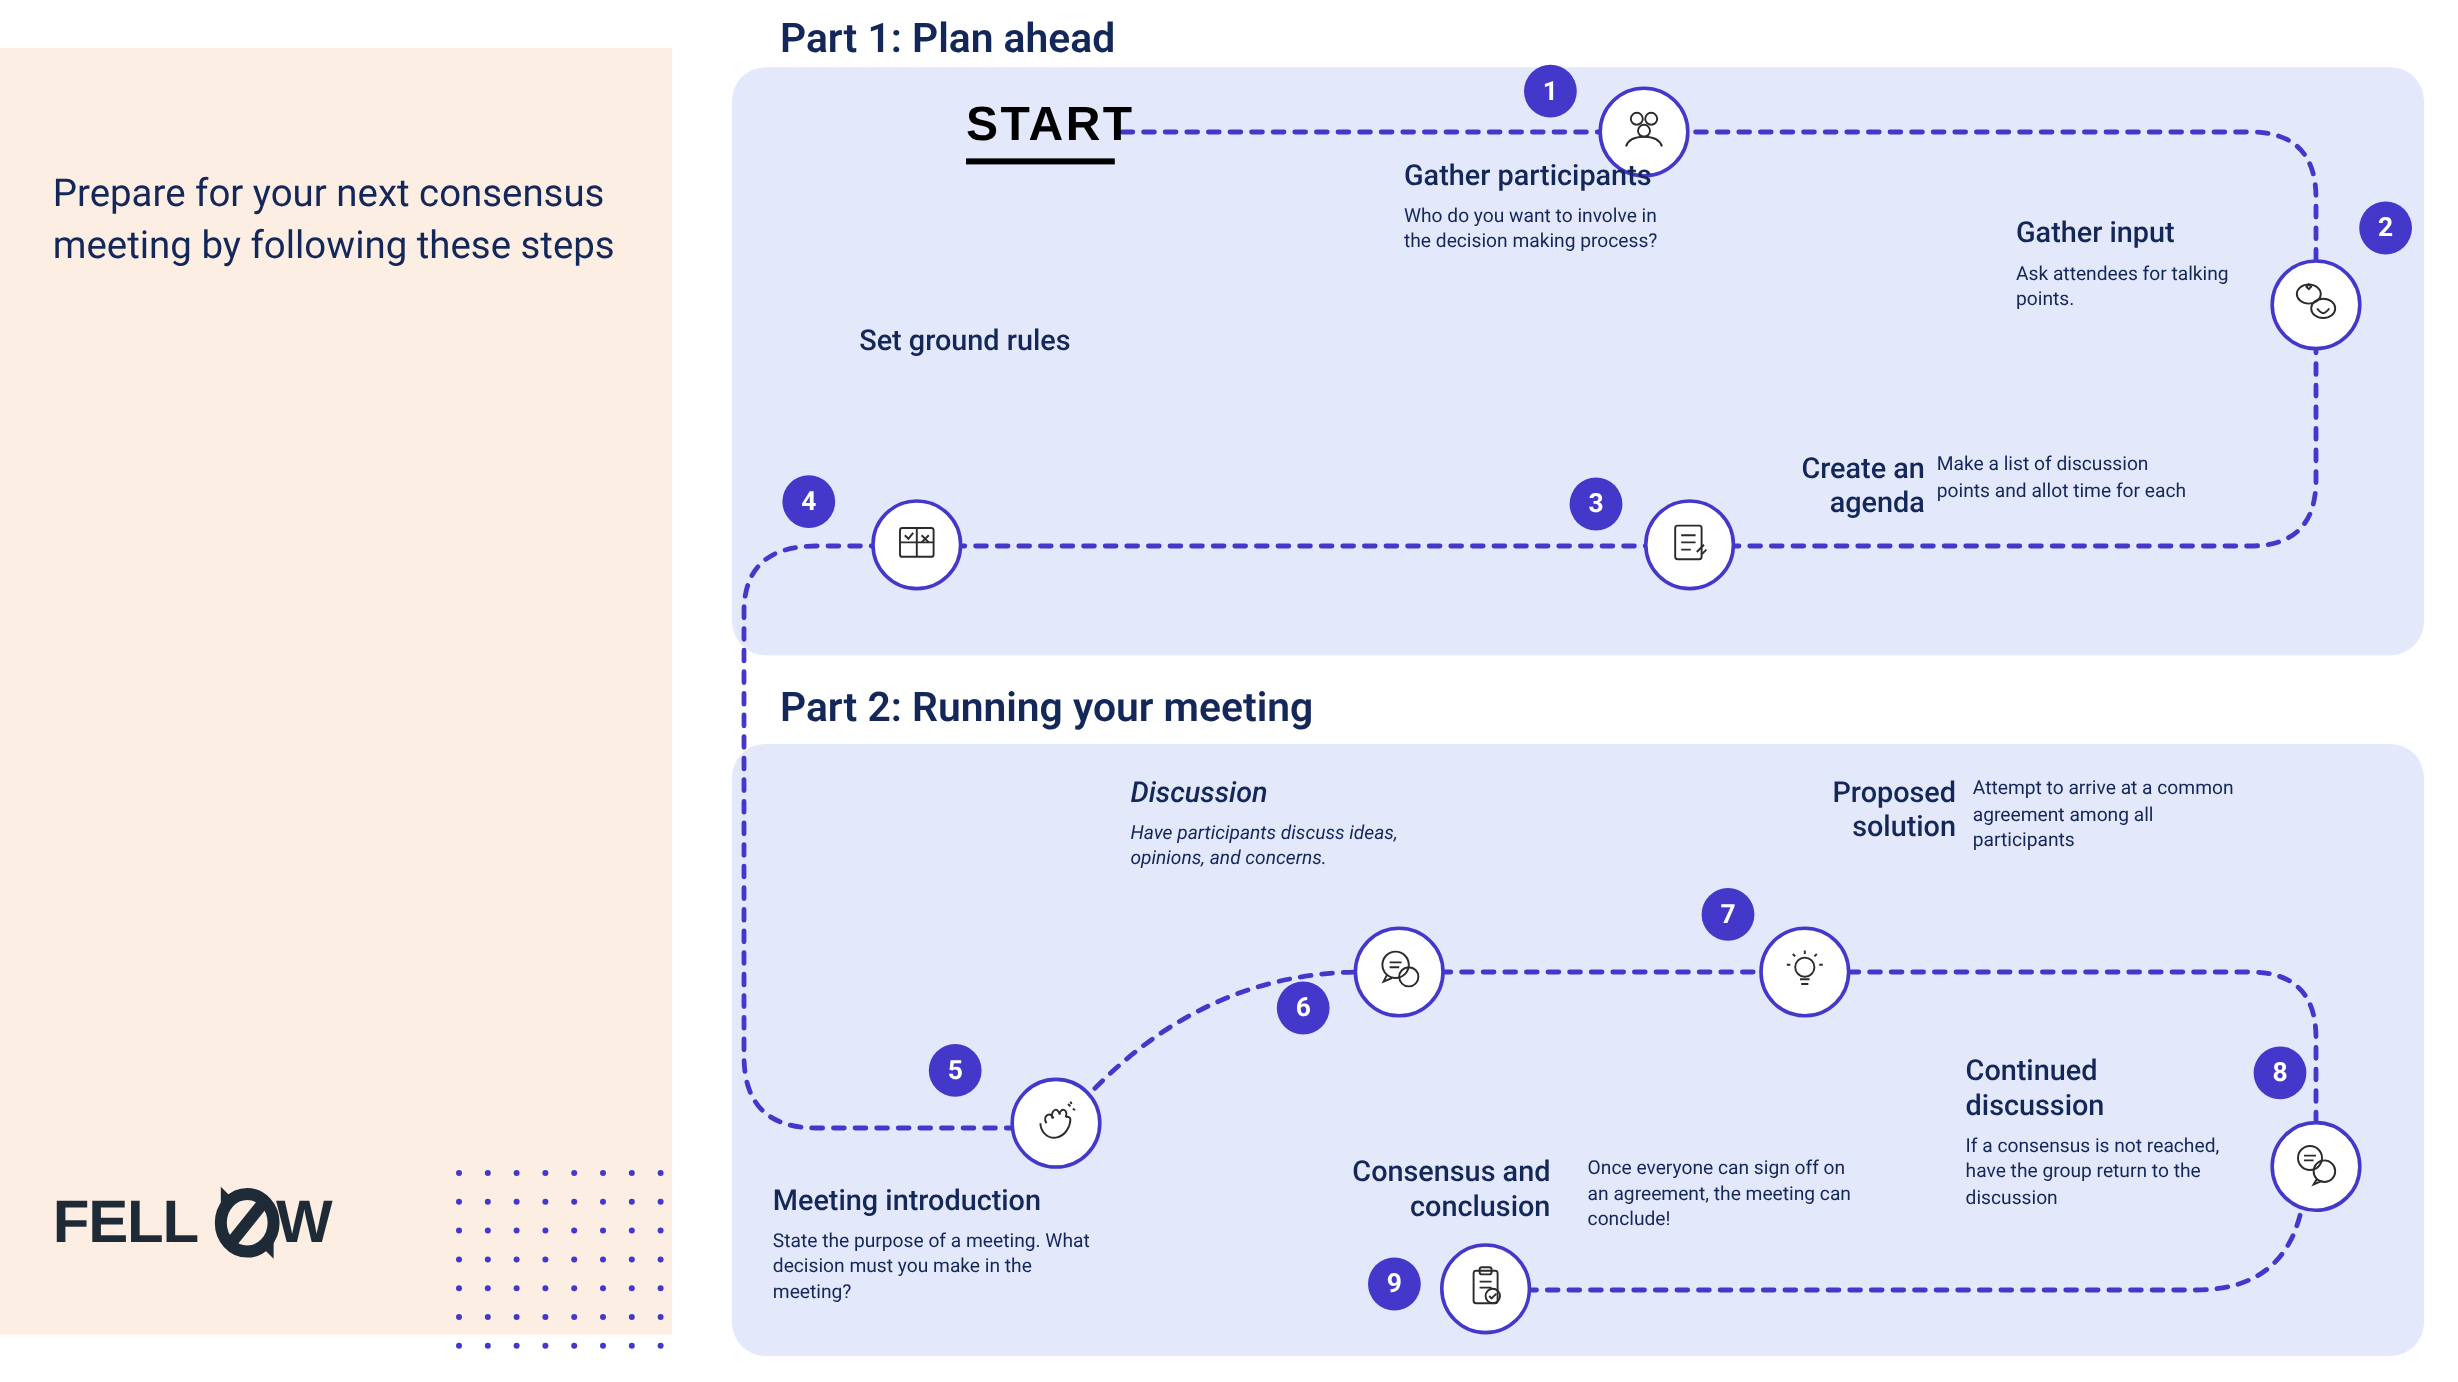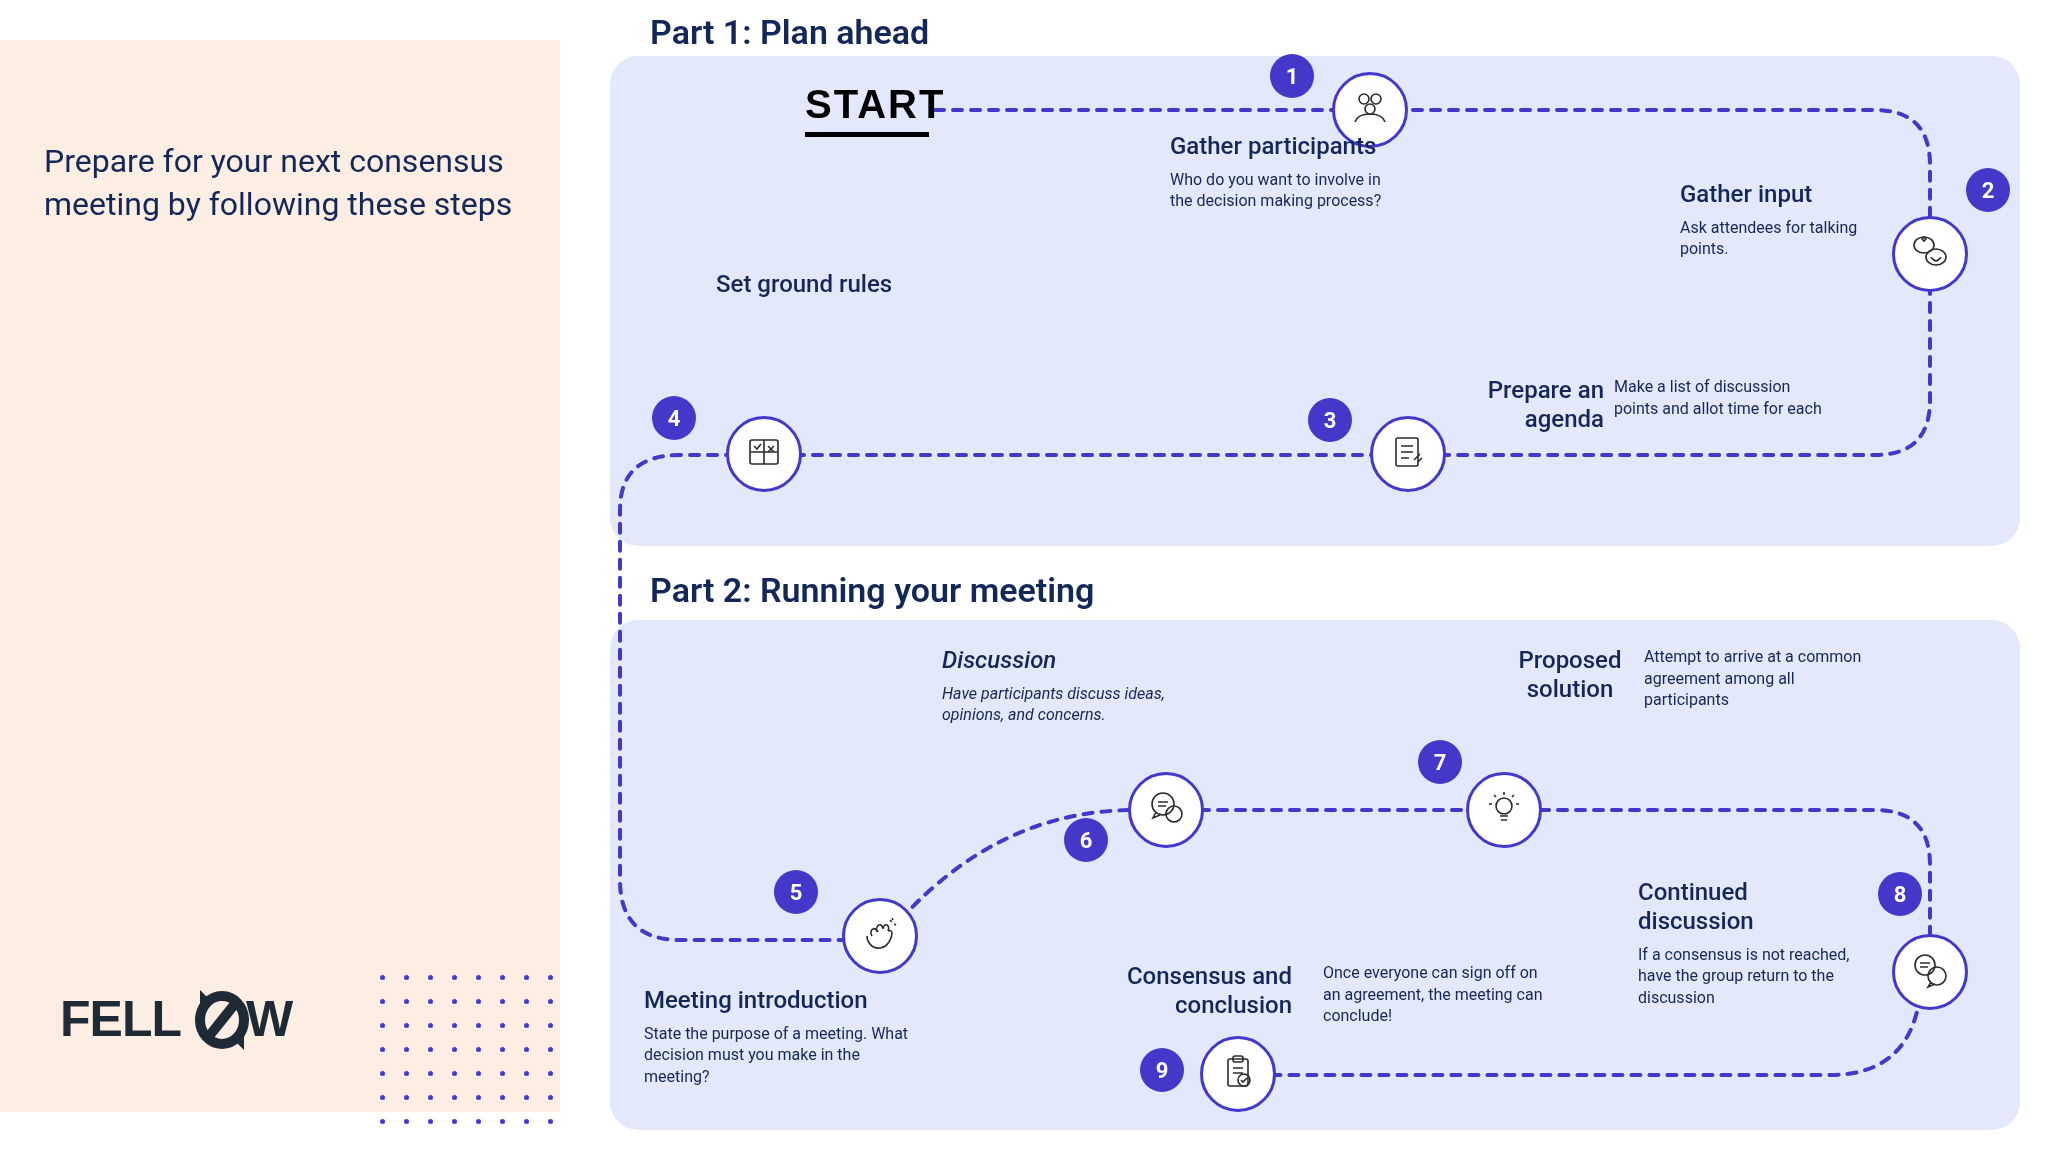--- a/index.html
+++ b/index.html
@@ -2,21 +2,21 @@
 <html><head>
 <meta charset="utf-8">
 <style>
 * { margin: 0; padding: 0; box-sizing: border-box; }
 body { font-family: -apple-system, BlinkMacSystemFont, "Segoe UI", Roboto, Helvetica, Arial, sans-serif; width: 2048px; height: 1152px; background: #fff; position: relative; overflow: hidden; }
 
 .left-panel { position: absolute; left: 0; top: 40px; width: 560px; height: 1072px; background: #fdeee3; padding: 100px 44px 0 44px; }
 .main-title { font-size: 62px; font-weight: 800; color: #142759; line-height: 1.1; margin-bottom: 34px; }
 .subtitle { font-size: 32px; color: #142759; line-height: 1.35; font-weight: 400; }
 
-.logo { position: absolute; left: 60px; bottom: 50px; font-size: 52px; font-weight: 800; color: #1f2a37; letter-spacing: -1px; font-family: Arial, sans-serif; text-align: center; }
+.logo { position: absolute; left: 44px; bottom: 50px; font-size: 52px; font-weight: 800; color: #1f2a37; letter-spacing: -1px; font-family: Arial, sans-serif; text-align: center; }
 .logo svg { width: 290px; height: 60px; }
 
 .dots { position: absolute; left: 380px; top: 975px; width: 200px; height: 200px; }
 .dots .dot { width: 5px; height: 5px; background: #4338ca; border-radius: 50%; position: absolute; }
 
 .part-title { position: absolute; font-size: 34px; font-weight: 600; color: #142759; }
 .pt1 { left: 650px; top: 12px; }
 .pt2 { left: 650px; top: 570px; text-align: center; }
 
 .panel { position: absolute; background: #e3e8fb; border-radius: 28px; }
@@ -189,21 +189,21 @@
         <rect x="8" y="6" width="22" height="28" rx="2"></rect>
         <path d="M13 14h12M13 20h12M13 26h8"></path>
         <path d="M26 28l6-6M30 30l4-4"></path>
       </svg>
   </span>
 </div>
 <div class="badge" style="left:1308px; top:398px;">
     <span>3</span>
   </div>
 <div class="step-text" style="left:1466px; top:376px; width:138px; text-align:right;">
-  <div class="step-title">Prepare an agenda</div>
+  <div class="step-title">Create an agenda</div>
 </div>
 <div class="step-text" style="left:1614px; top:376px; width:210px;">
   <div class="step-desc">Make a list of discussion points and allot time for each</div>
 </div>
 
 <div class="node" style="left:726px; top:416px;">
   <span>
     <svg viewBox="0 0 40 40">
         <rect x="6" y="8" width="28" height="24" rx="2"></rect>
         <path d="M20 8v24M6 20h28"></path>
@@ -257,21 +257,21 @@
     <svg viewBox="0 0 40 40">
         <circle cx="20" cy="18" r="8"></circle>
         <path d="M16 28h8M17 32h6"></path>
         <path d="M20 4v3M8 16H5M35 16h-3M10 7l2 2M30 7l-2 2"></path>
       </svg>
   </span>
 </div>
 <div class="badge" style="left:1418px; top:740px;">
     <span>7</span>
   </div>
-<div class="step-text" style="left:1510px; top:646px; width:120px; text-align:center;">
+<div class="step-text" style="left:1510px; top:646px; width:120px; text-align:right;">
   <div class="step-title">Proposed solution</div>
 </div>
 <div class="step-text" style="left:1644px; top:646px; width:230px;">
   <div class="step-desc">Attempt to arrive at a common agreement among all participants</div>
 </div>
 
 <div class="node" style="left:1892px; top:934px;">
   <span>
     <svg viewBox="0 0 40 40">
         <circle cx="15" cy="15" r="10"></circle>

